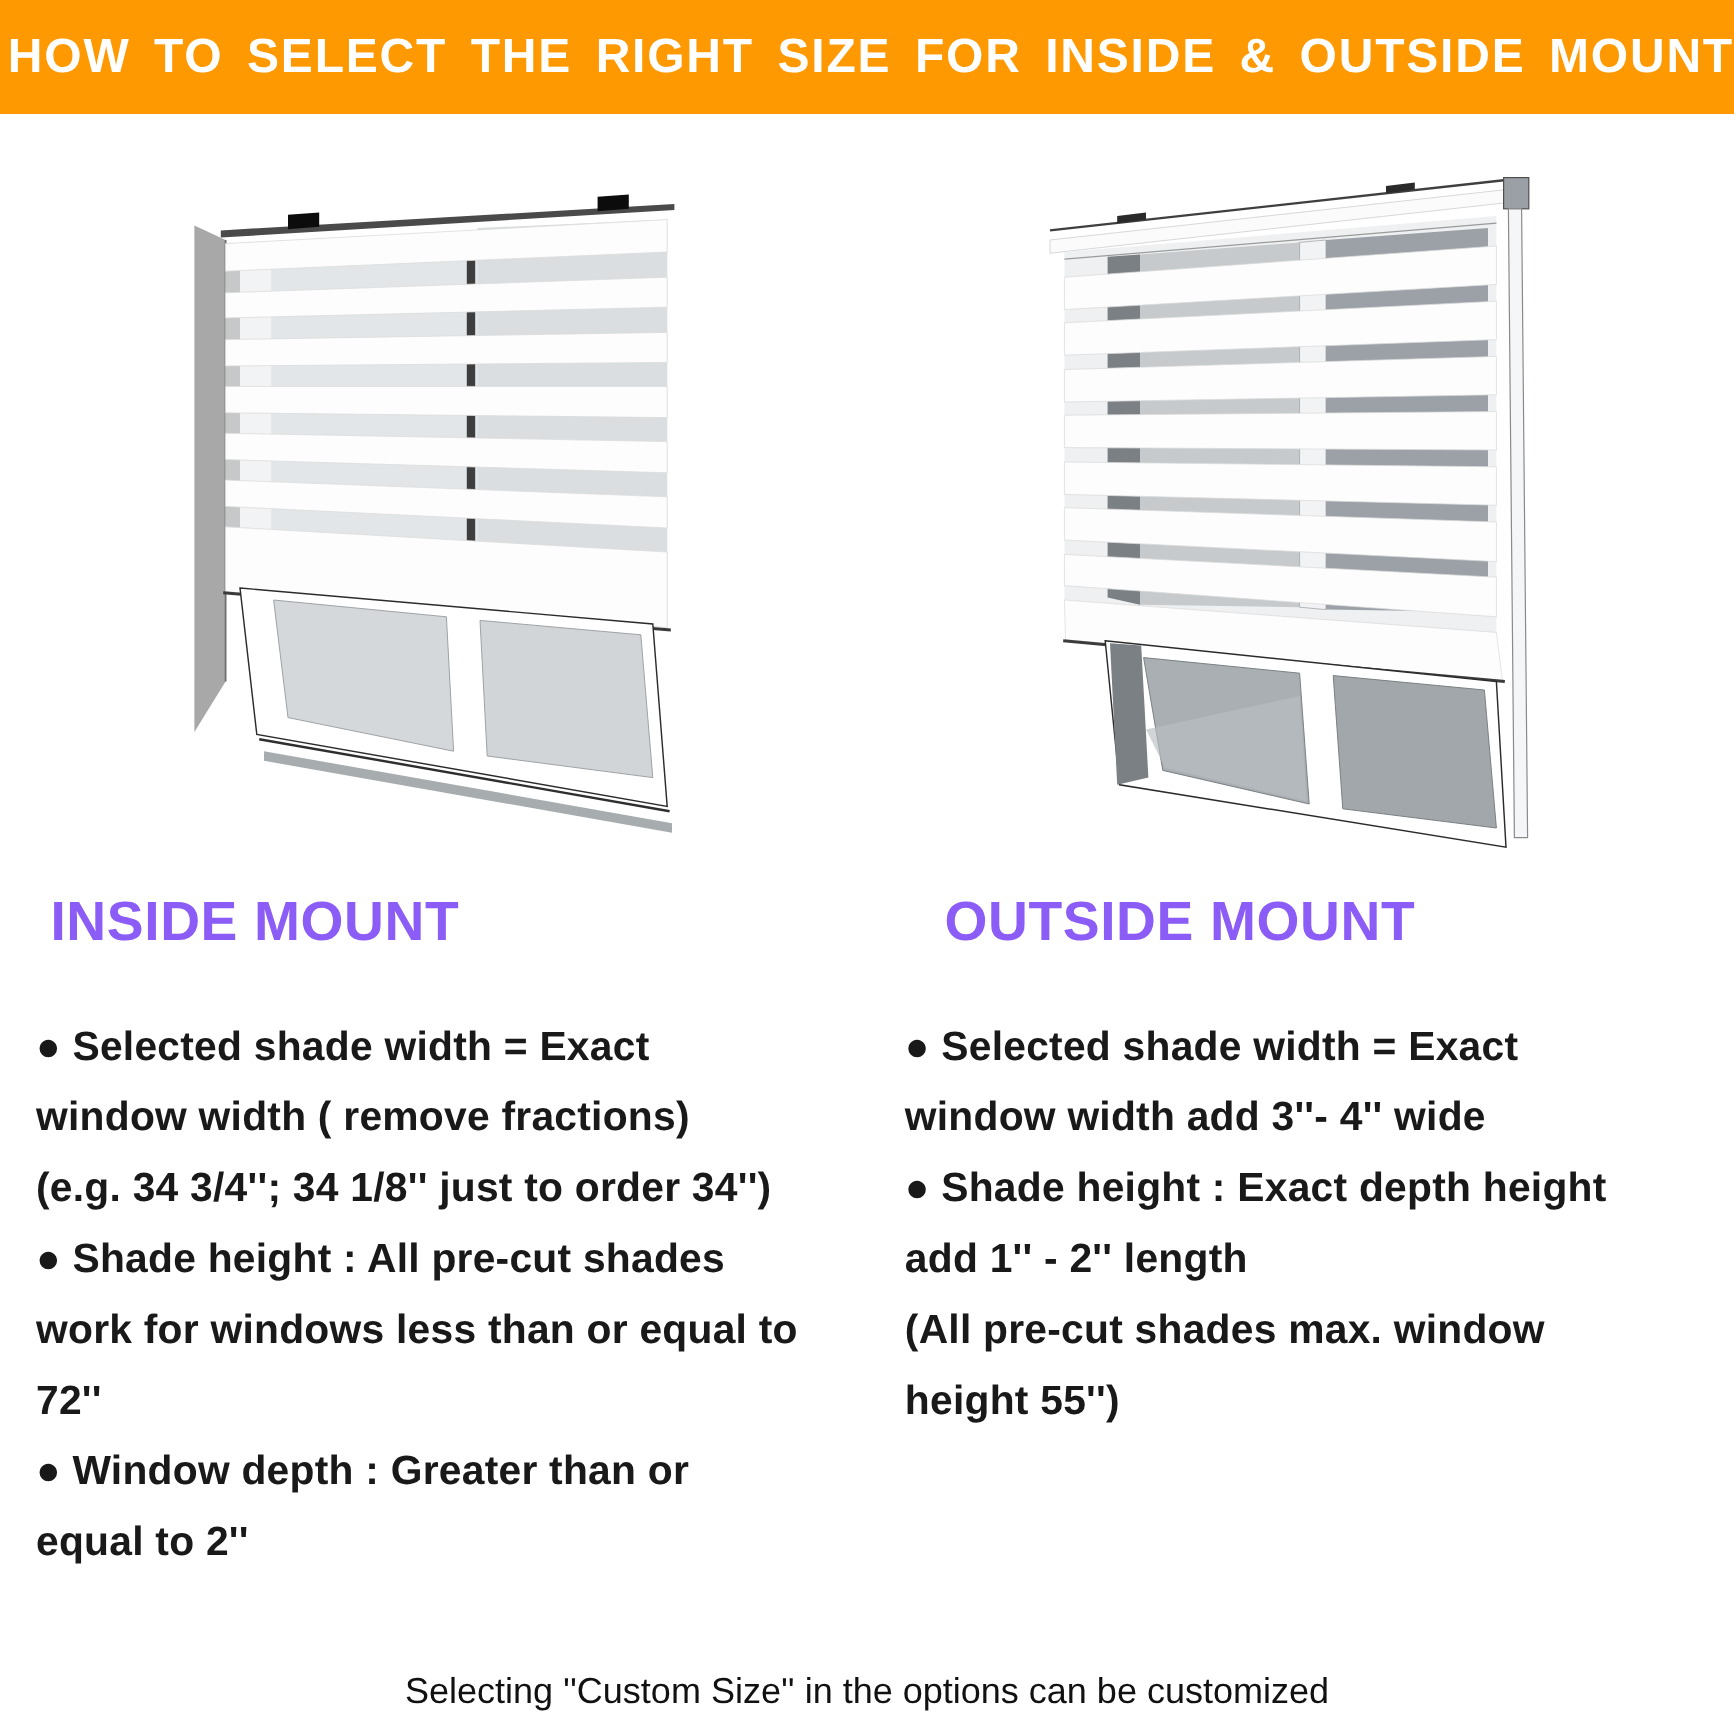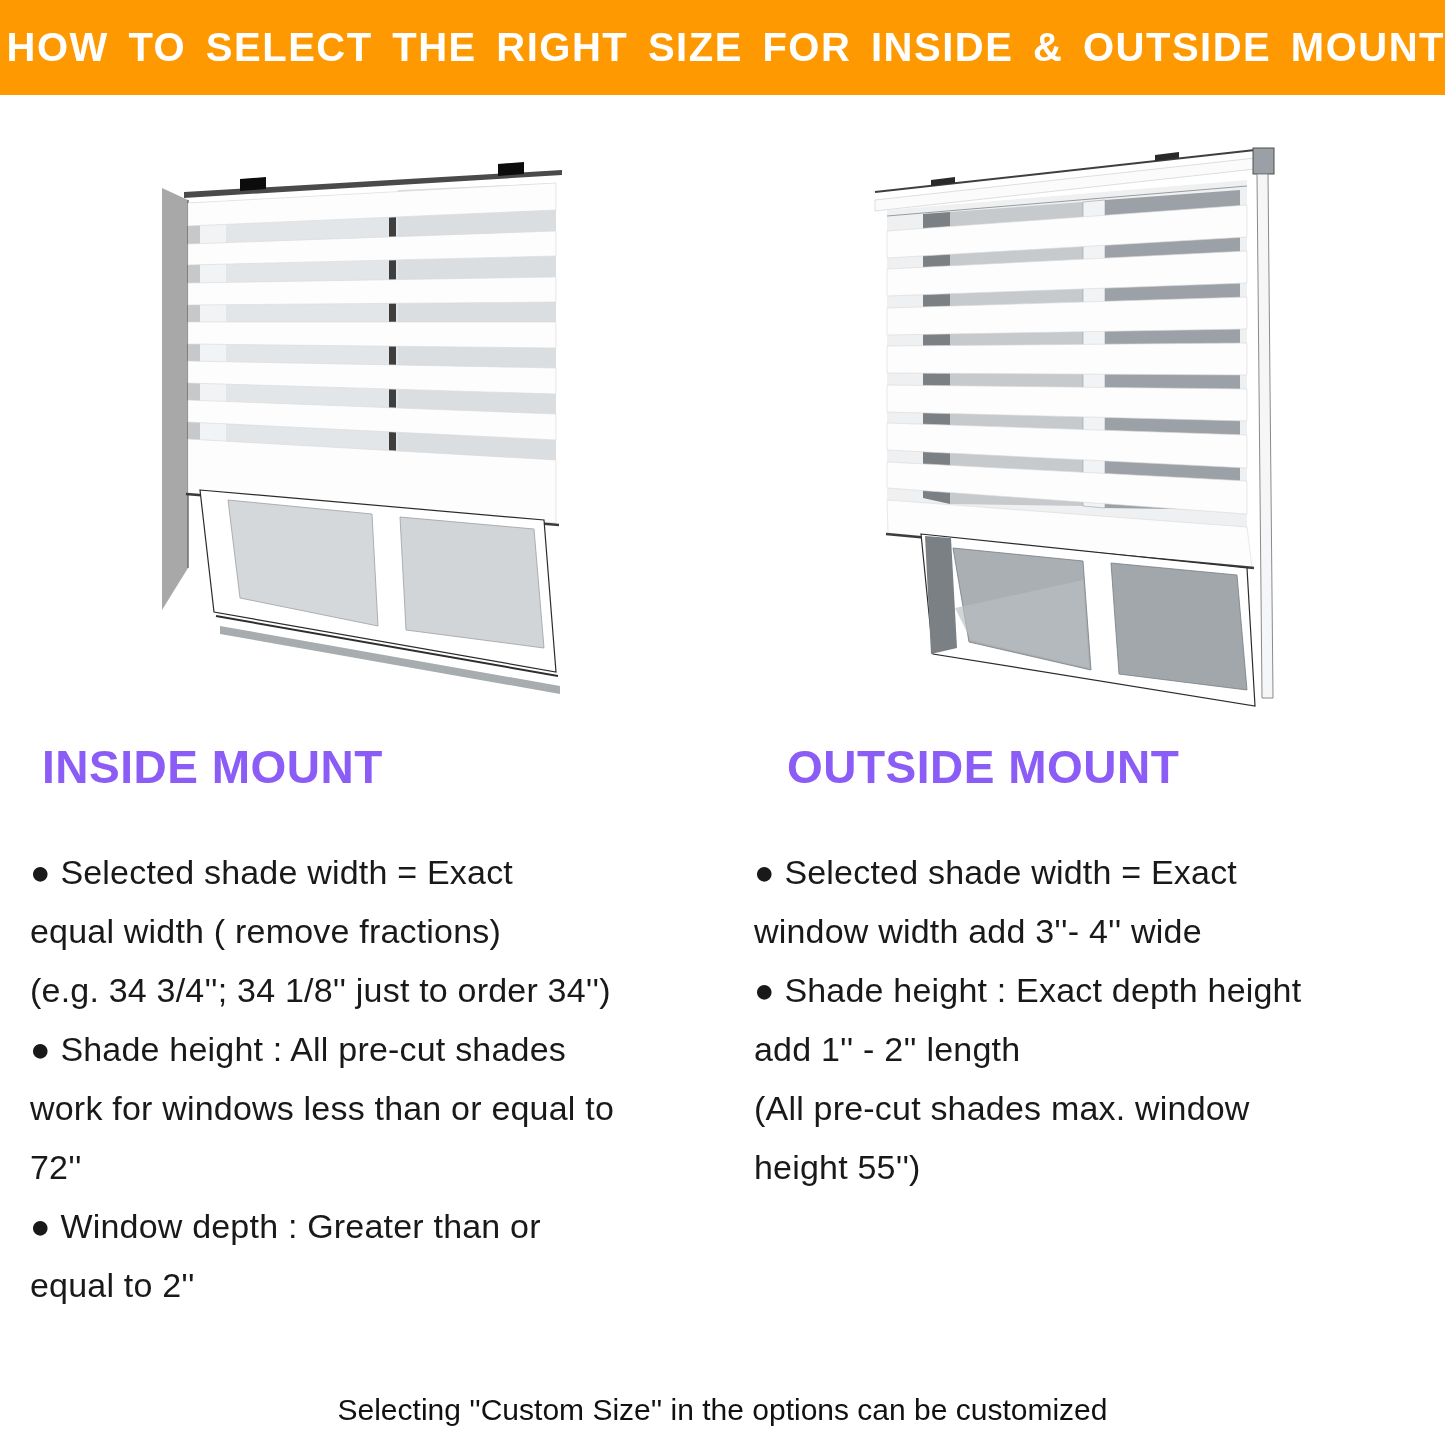--- a/index.html
+++ b/index.html
@@ -19,21 +19,21 @@
   .fig-inside{left:148px;top:148px;width:430px;height:580px;}
   .fig-outside{left:855px;top:140px;width:440px;height:590px;}
   .section-heading{
     position:absolute;top:744px;font-size:46px;font-weight:bold;
     color:#8b5cf6;letter-spacing:0.5px;line-height:1;white-space:nowrap;
   }
   .heading-inside{left:42px;}
   .heading-outside{left:787px;}
   .text-col{
     position:absolute;top:843px;font-size:34px;color:#191919;
-    line-height:59px;letter-spacing:0.2px;
+    line-height:59px;letter-spacing:0.2px;font-weight:bold;
   }
   .col-inside{left:30px;width:700px;}
   .col-outside{left:754px;width:690px;}
   .text-col .line{white-space:nowrap;height:59px;}
   .footer-note{
     position:absolute;left:0;top:1393px;width:1445px;text-align:center;
     font-size:30px;color:#111111;white-space:nowrap;
   }
 </style>
 </head>
@@ -128,21 +128,21 @@
       <polygon points="256,423 382,435 392,550 264,534" fill="#a2a7ac" stroke="#777c80" stroke-width="0.8"></polygon>
     </g>
   </svg>
 </div>
 
 <div class="section-heading heading-inside">INSIDE MOUNT</div>
 <div class="section-heading heading-outside">OUTSIDE MOUNT</div>
 
 <div class="text-col col-inside">
   <div class="line">● Selected shade width = Exact</div>
-  <div class="line">equal width ( remove fractions)</div>
+  <div class="line">window width ( remove fractions)</div>
   <div class="line">(e.g. 34 3/4''; 34 1/8'' just to order 34'')</div>
   <div class="line">● Shade height : All pre-cut shades</div>
   <div class="line">work for windows less than or equal to</div>
   <div class="line">72''</div>
   <div class="line">● Window depth : Greater than or</div>
   <div class="line">equal to 2''</div>
 </div>
 
 <div class="text-col col-outside">
   <div class="line">● Selected shade width = Exact</div>

